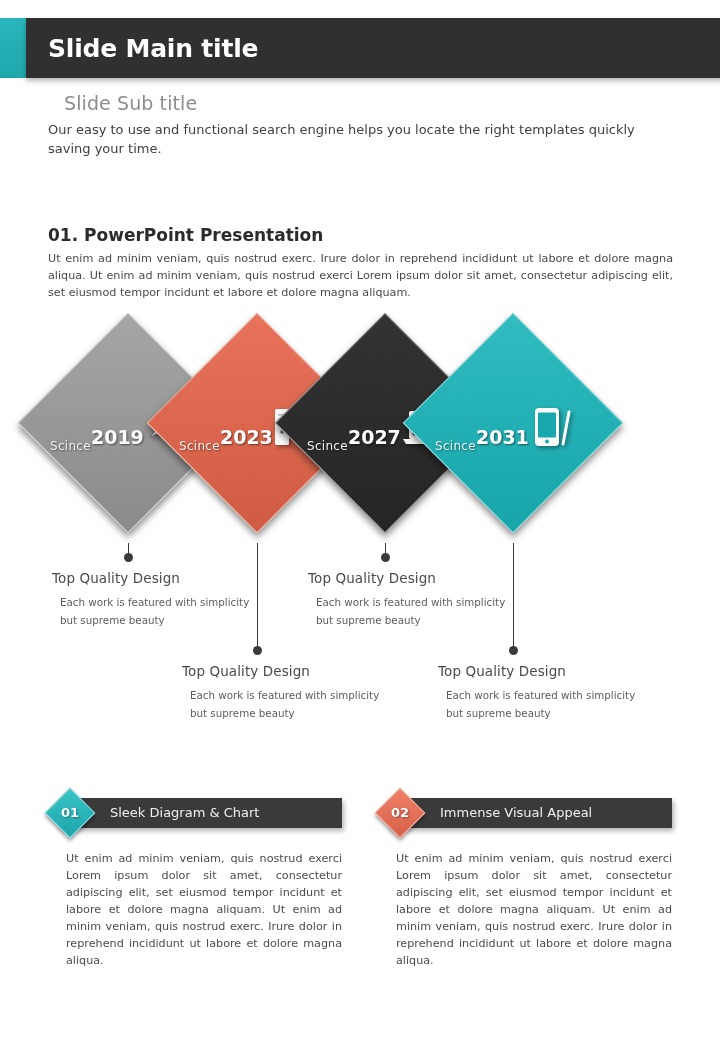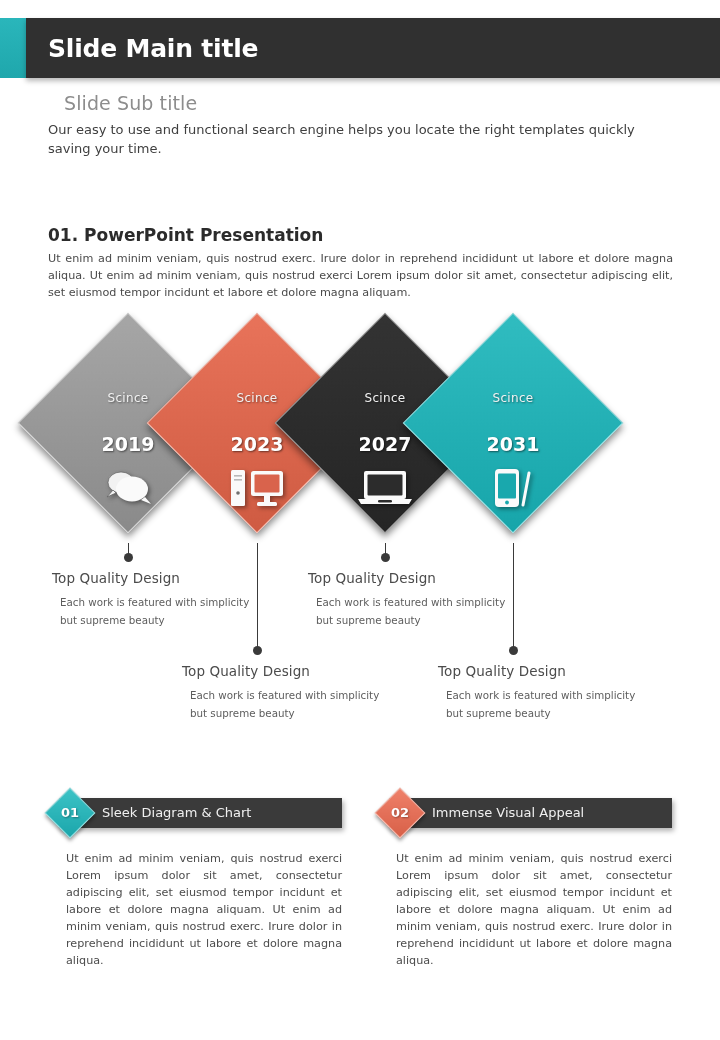--- a/index.html
+++ b/index.html
@@ -116,21 +116,20 @@
   .d-grey   { background: linear-gradient(135deg, #a6a6a6 0%, #8a8a8a 100%); }
   .d-orange { background: linear-gradient(135deg, #e8735a 0%, #cf5b42 100%); }
   .d-dark   { background: linear-gradient(135deg, #333333 0%, #252525 100%); }
   .d-teal   { background: linear-gradient(135deg, #30bcc0 0%, #17a5aa 100%); }
 
   .diamond-content {
     position: absolute;
     left: 0; top: 0;
     width: 156px; height: 156px;
     display: flex;
-    flex-direction: column;
     align-items: center;
     justify-content: flex-start;
     pointer-events: none;
   }
   .d-label {
     margin-top: 46px;
     font-size: 12px;
     color: #f2f2f2;
     text-shadow: 1px 1px 2px rgba(0,0,0,0.45);
     letter-spacing: 0.3px;
@@ -189,21 +188,21 @@
     position: absolute;
     left: 17px;
     top: 0;
     width: 283px;
     height: 30px;
     background: #3a3a3a;
     box-shadow: 2px 3px 5px rgba(0,0,0,0.3);
   }
   .feature-bar-label {
     position: absolute;
-    left: 60px;
+    left: 68px;
     top: 0;
     height: 24px;
     line-height: 30px;
     font-size: 13px;
     color: #f0f0f0;
     white-space: nowrap;
   }
   .feature-badge {
     position: absolute;
     left: 10px;

